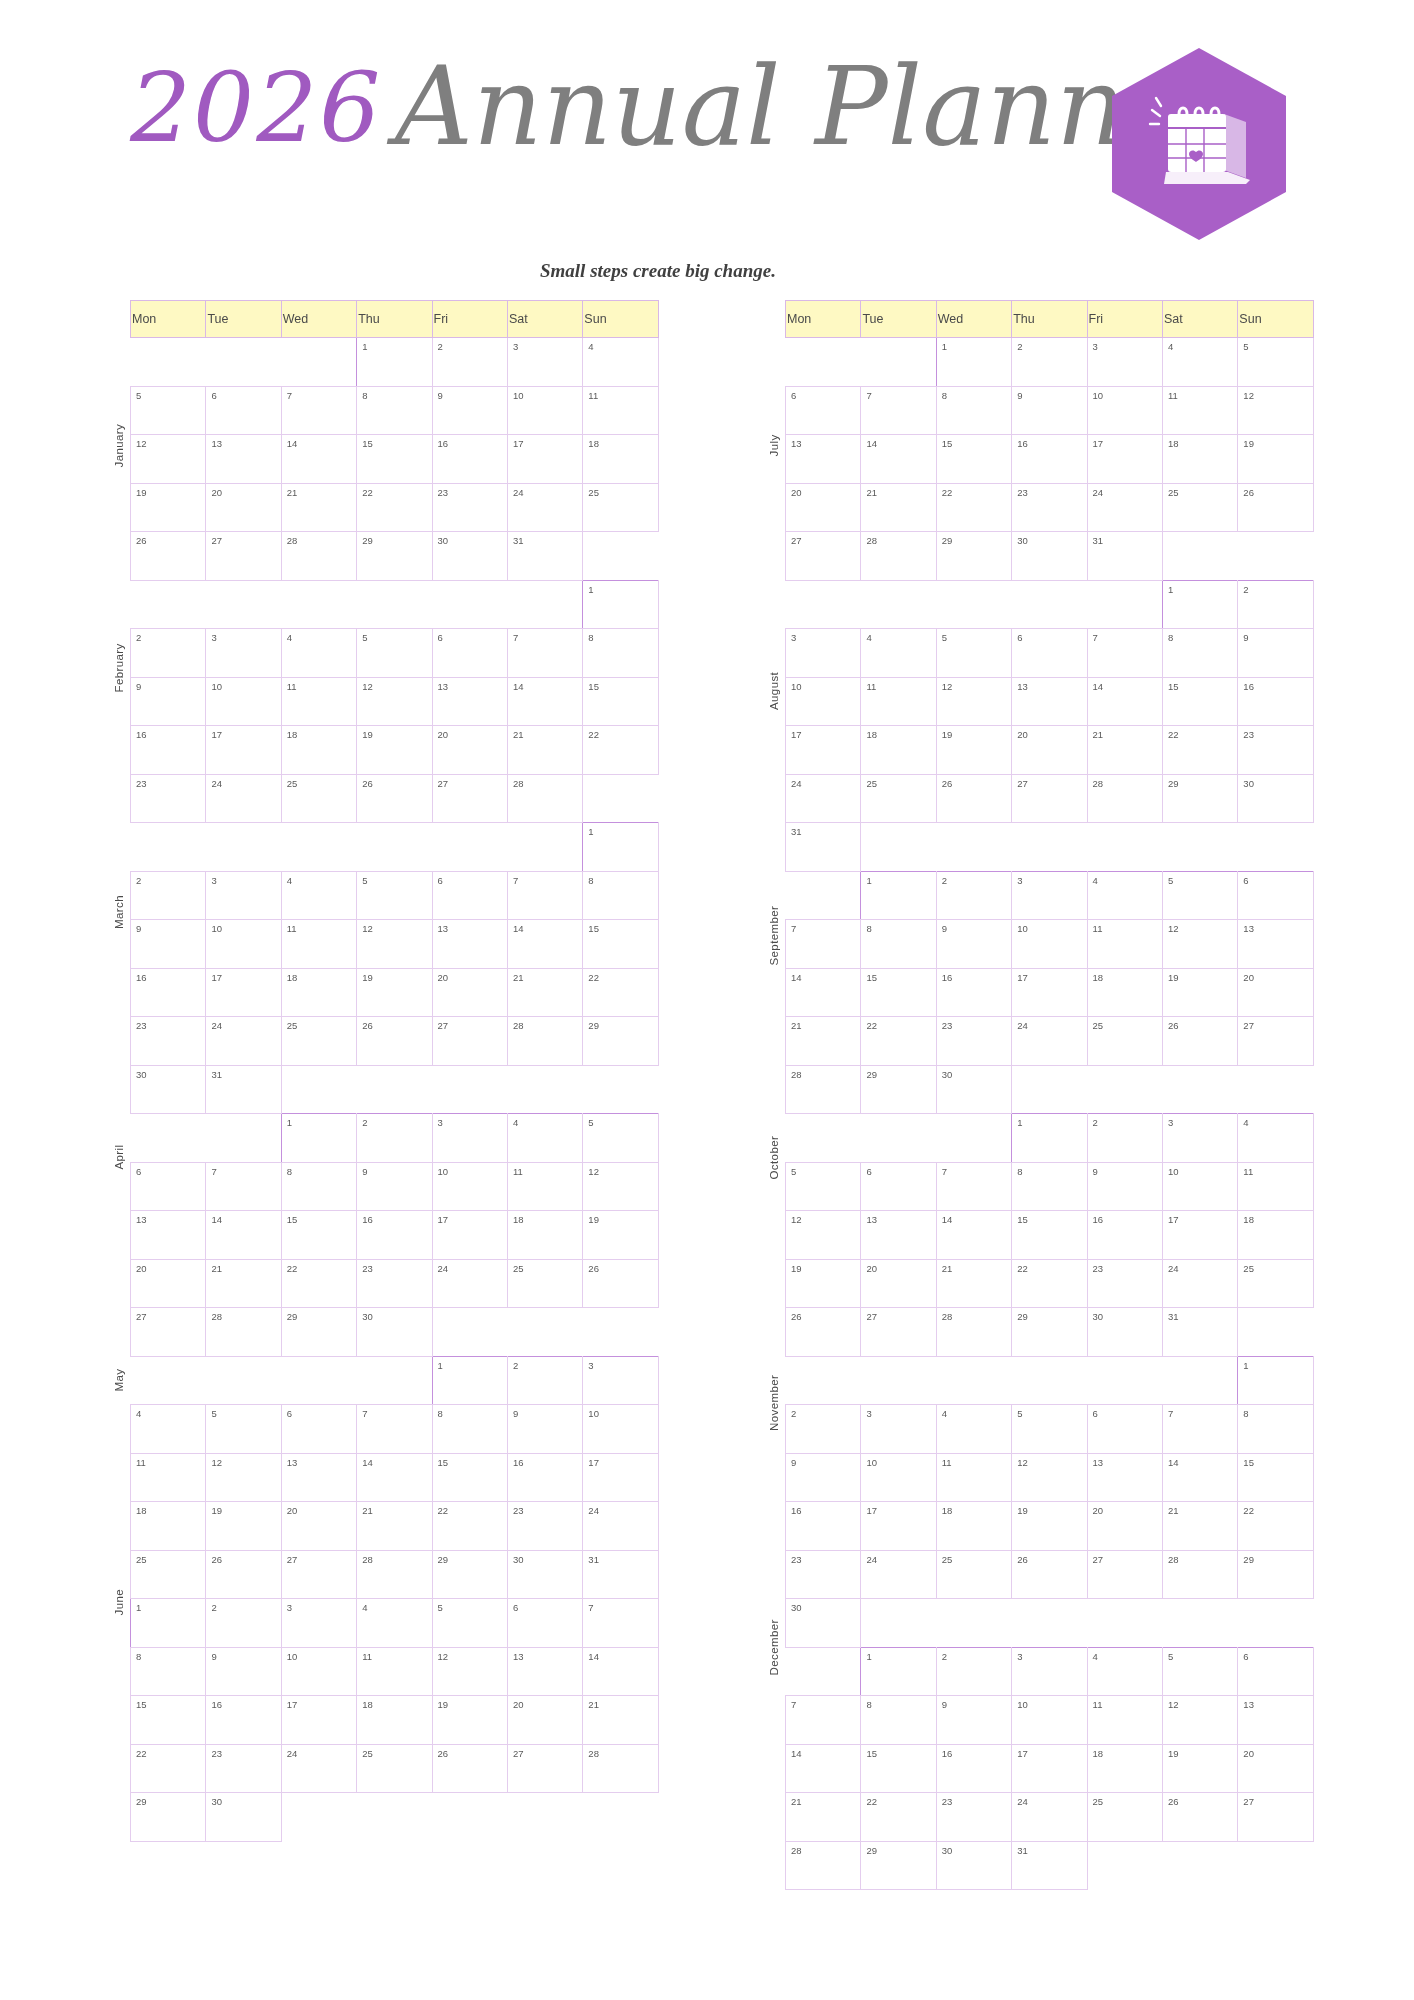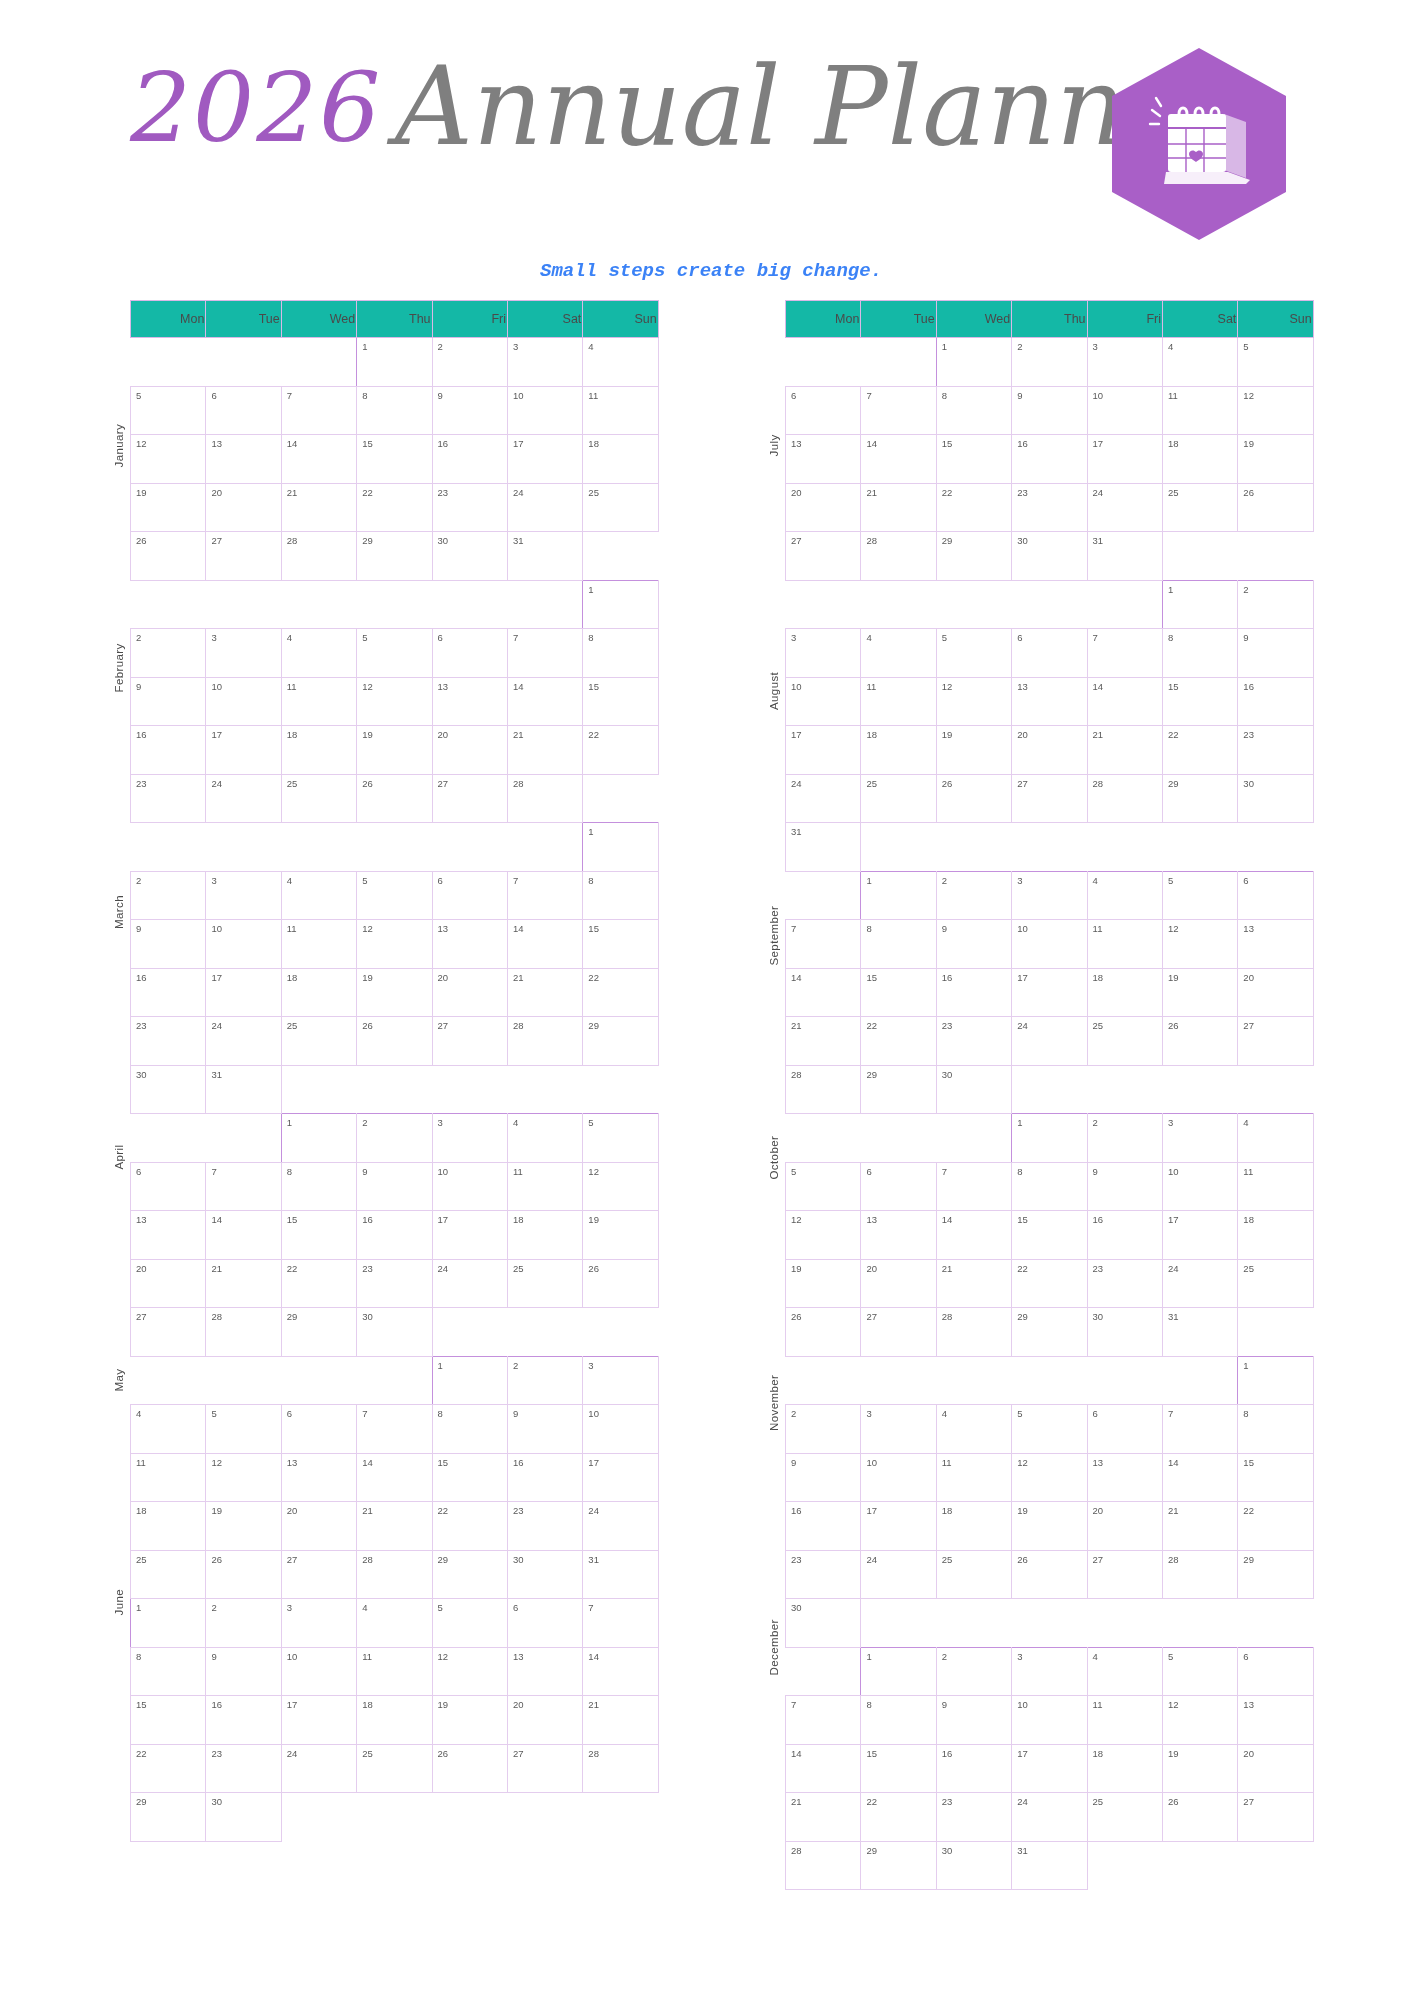--- a/index.html
+++ b/index.html
@@ -45,25 +45,25 @@
     font-weight: 400;
     font-size: 108px;
     color: #7f7f7f;
     line-height: 1.2;
     white-space: nowrap;
   }
   .subtitle {
     position: absolute;
     left: 540px;
     top: 248px;
-    font-family: Liberation Mono, monospace;
+    font-family: Liberation Serif, serif;
     font-style: italic;
     font-weight: bold;
     font-size: 19px;
-    color: #3b82f6;
+    color: #404040;
     white-space: nowrap;
   }
 
   
   .badge {
     position: absolute;
     left: 1112px;
     top: 36px;
     width: 174px;
     height: 192px;
@@ -122,22 +122,22 @@
     width: 528px;
   }
   table.cal col { width: 75.4px; }
 
   table.cal th {
     height: 34px;
     font-size: 12.5px;
     font-weight: normal;
     color: #4a4a4a;
     border: 1px solid #d9b8e6;
-    background: #14b8a6;
-    text-align: right;
+    background: #fef9c3;
+    text-align: left;
     vertical-align: middle;
   }
   table.cal td {
     height: 44.5px;
     border: 1px solid #e4cdee;
     vertical-align: top;
     padding: 3px 0 0 5px;
     font-size: 9.5px;
     color: #5a5a5a;
     background: #ffffff;

